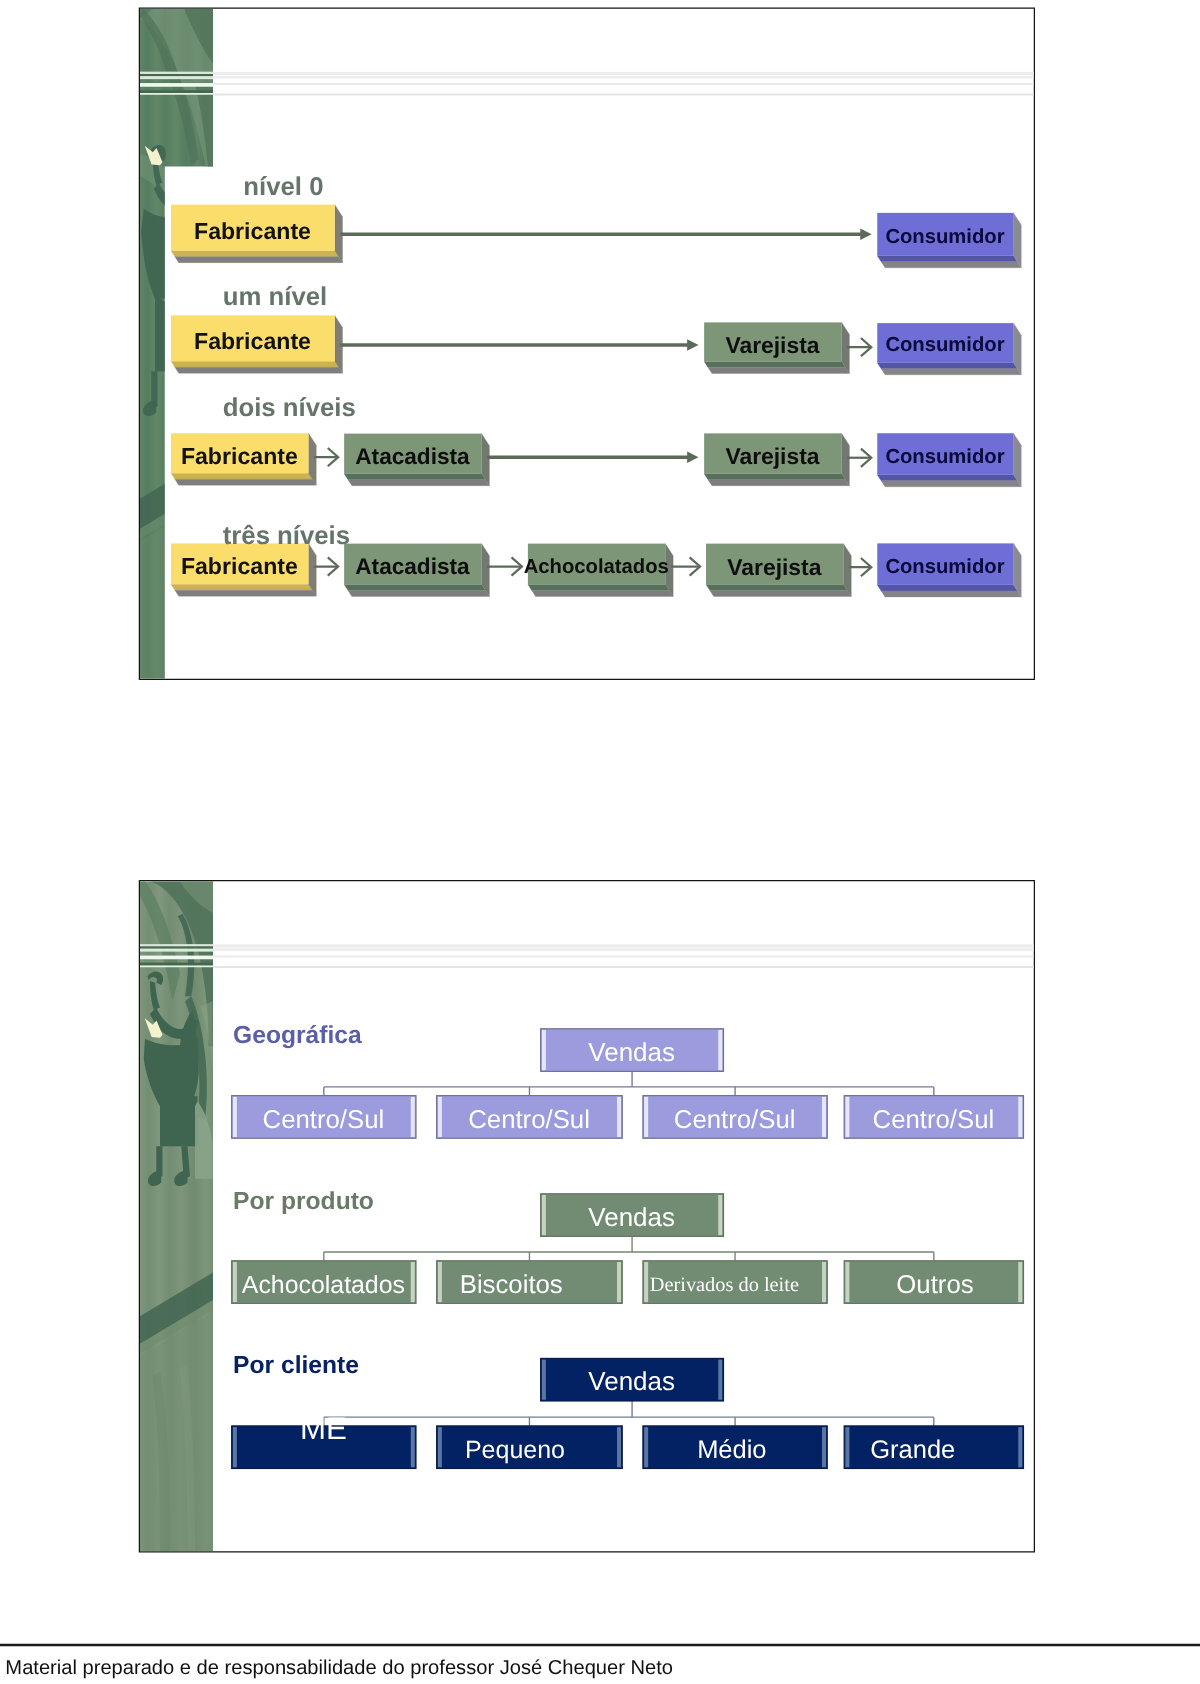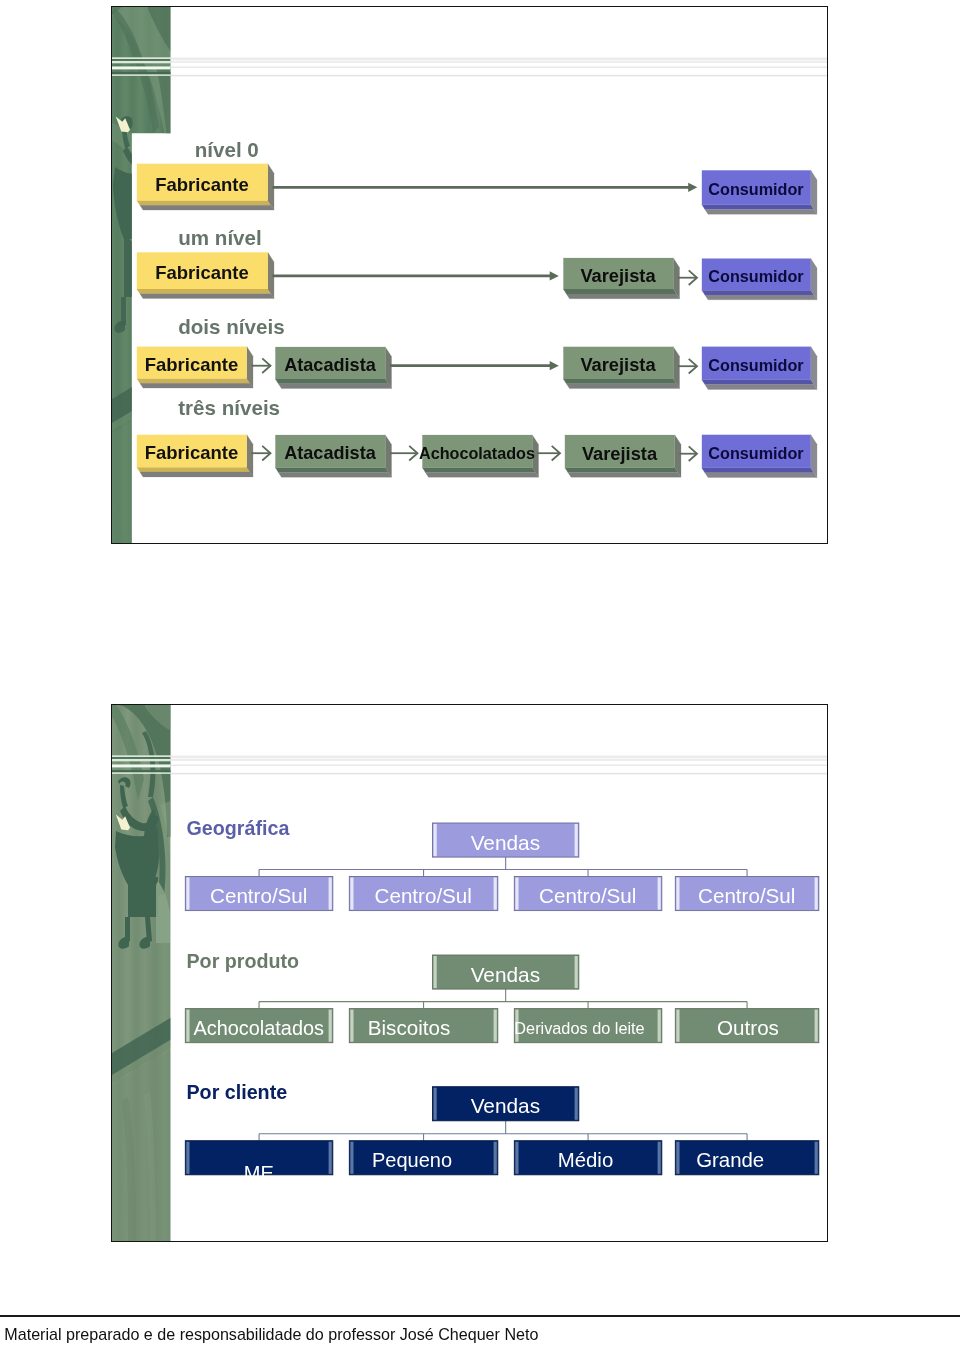--- a/index.html
+++ b/index.html
@@ -232,21 +232,21 @@
       <div class="btxt" style="left: 589.81px; top: 165.5px; width: 109px; height: 34.3px; color: rgb(10, 10, 60); font-size: 16.2px;">Consumidor</div>
       <div class="rowlbl" style="left: 66.51px; top: 219.2px;">um nível</div>
       <div class="btxt" style="left: 24.81px; top: 247.5px; width: 131px; height: 36.7px; color: rgb(18, 18, 18); font-size: 18.5px;">Fabricante</div>
       <div class="btxt" style="left: 451.31px; top: 253.1px; width: 110px; height: 31.2px; color: rgb(14, 14, 14); font-size: 18.3px;">Varejista</div>
       <div class="btxt" style="left: 589.81px; top: 253.7px; width: 109px; height: 31.7px; color: rgb(10, 10, 60); font-size: 16.2px;">Consumidor</div>
       <div class="rowlbl" style="left: 66.51px; top: 307.7px;">dois níveis</div>
       <div class="btxt" style="left: 24.81px; top: 341.8px; width: 110px; height: 31.9px; color: rgb(18, 18, 18); font-size: 18.5px;">Fabricante</div>
       <div class="btxt" style="left: 163.31px; top: 342.1px; width: 110px; height: 32.1px; color: rgb(14, 14, 14); font-size: 18.1px;">Atacadista</div>
       <div class="btxt" style="left: 451.31px; top: 341.9px; width: 110px; height: 32.3px; color: rgb(14, 14, 14); font-size: 18.3px;">Varejista</div>
       <div class="btxt" style="left: 589.81px; top: 341.8px; width: 109px; height: 33.2px; color: rgb(10, 10, 60); font-size: 16.2px;">Consumidor</div>
-      <div class="rowlbl" style="left: 66.51px; top: 389px;">três níveis</div>
+      <div class="rowlbl" style="left: 66.51px; top: 410px;">três níveis</div>
       <div class="btxt" style="left: 24.81px; top: 429.9px; width: 110px; height: 32.6px; color: rgb(18, 18, 18); font-size: 18.5px;">Fabricante</div>
       <div class="btxt" style="left: 163.31px; top: 430.1px; width: 110px; height: 32.7px; color: rgb(14, 14, 14); font-size: 18.1px;">Atacadista</div>
       <div class="btxt" style="left: 310.31px; top: 430.1px; width: 110px; height: 32.7px; color: rgb(14, 14, 14); font-size: 16.2px;">Achocolatados</div>
       <div class="btxt" style="left: 452.81px; top: 430.1px; width: 110px; height: 32.7px; color: rgb(14, 14, 14); font-size: 18.3px;">Varejista</div>
       <div class="btxt" style="left: 589.81px; top: 429.9px; width: 109px; height: 33.2px; color: rgb(10, 10, 60); font-size: 16.2px;">Consumidor</div>
     </div>
 </div>
 
 <div class="slide" id="slide2">
   <svg class="deco" viewBox="0 0 717 536">
@@ -432,25 +432,25 @@
       <div class="grouplbl" style="left: 74.81px; top: 112px; color: rgb(91, 95, 168);">Geográfica</div>
       <div class="ftxt" style="left: 320.51px; top: 120.2px; width: 146.3px; height: 34.1px; font-size: 20.8px;">Vendas</div>
       <div class="ftxt" style="left: 73.31px; top: 173.7px; width: 147.5px; height: 34.1px; font-size: 20.6px;">Centro/Sul</div>
       <div class="ftxt" style="left: 237.31px; top: 173.7px; width: 148.5px; height: 34.1px; font-size: 20.6px;">Centro/Sul</div>
       <div class="ftxt" style="left: 402.31px; top: 173.7px; width: 147.5px; height: 34.1px; font-size: 20.6px;">Centro/Sul</div>
       <div class="ftxt" style="left: 563.31px; top: 173.7px; width: 143.5px; height: 34.1px; font-size: 20.6px;">Centro/Sul</div>
       <div class="grouplbl" style="left: 74.81px; top: 244.7px; color: rgb(106, 122, 104);">Por produto</div>
       <div class="ftxt" style="left: 320.51px; top: 252.2px; width: 146.3px; height: 34.1px; font-size: 20.8px;">Vendas</div>
       <div class="ftxt" style="left: 73.31px; top: 305.8px; width: 147.5px; height: 34.1px; font-size: 19.9px;">Achocolatados</div>
       <div class="ftxt" style="left: 237.31px; top: 305.8px; width: 120px; height: 34.1px; font-size: 20.6px;">Biscoitos</div>
-      <div class="ftxt" style="left: 402.31px; top: 305.8px; width: 131px; height: 34.1px; font-size: 16.3px;">Derivados do leite</div>
+      <div class="ftxt" style="left: 402.31px; top: 305.8px; width: 131px; height: 34.1px; font-size: 16.3px; font-family: Liberation Serif, serif;">Derivados do leite</div>
       <div class="ftxt" style="left: 563.31px; top: 305.8px; width: 146px; height: 34.1px; font-size: 20.6px;">Outros</div>
       <div class="grouplbl" style="left: 74.81px; top: 376.2px; color: rgb(8, 33, 96);">Por cliente</div>
       <div class="ftxt" style="left: 320.51px; top: 383.9px; width: 146.3px; height: 34.1px; font-size: 20.8px;">Vendas</div>
-      <div class="ftxt" style="left: 73.31px; top: 451px; width: 147.5px; height: 34.1px; font-size: 20px;">ME</div>
+      <div class="ftxt" style="left: 73.31px; top: 421px; width: 147.5px; height: 34.1px; font-size: 25px;">ME</div>
       <div class="ftxt" style="left: 237.31px; top: 437.9px; width: 126px; height: 34.1px; font-size: 20px;">Pequeno</div>
       <div class="ftxt" style="left: 402.31px; top: 437.9px; width: 143px; height: 34.1px; font-size: 20.4px;">Médio</div>
       <div class="ftxt" style="left: 543px; top: 437.9px; width: 151px; height: 34.1px; font-size: 20.4px;">Grande</div>
     </div>
 </div>
 
 <div class="footer-rule"></div>
 <div class="footer-text">Material preparado e de responsabilidade do professor José Chequer Neto</div>
 
 </body></html>

